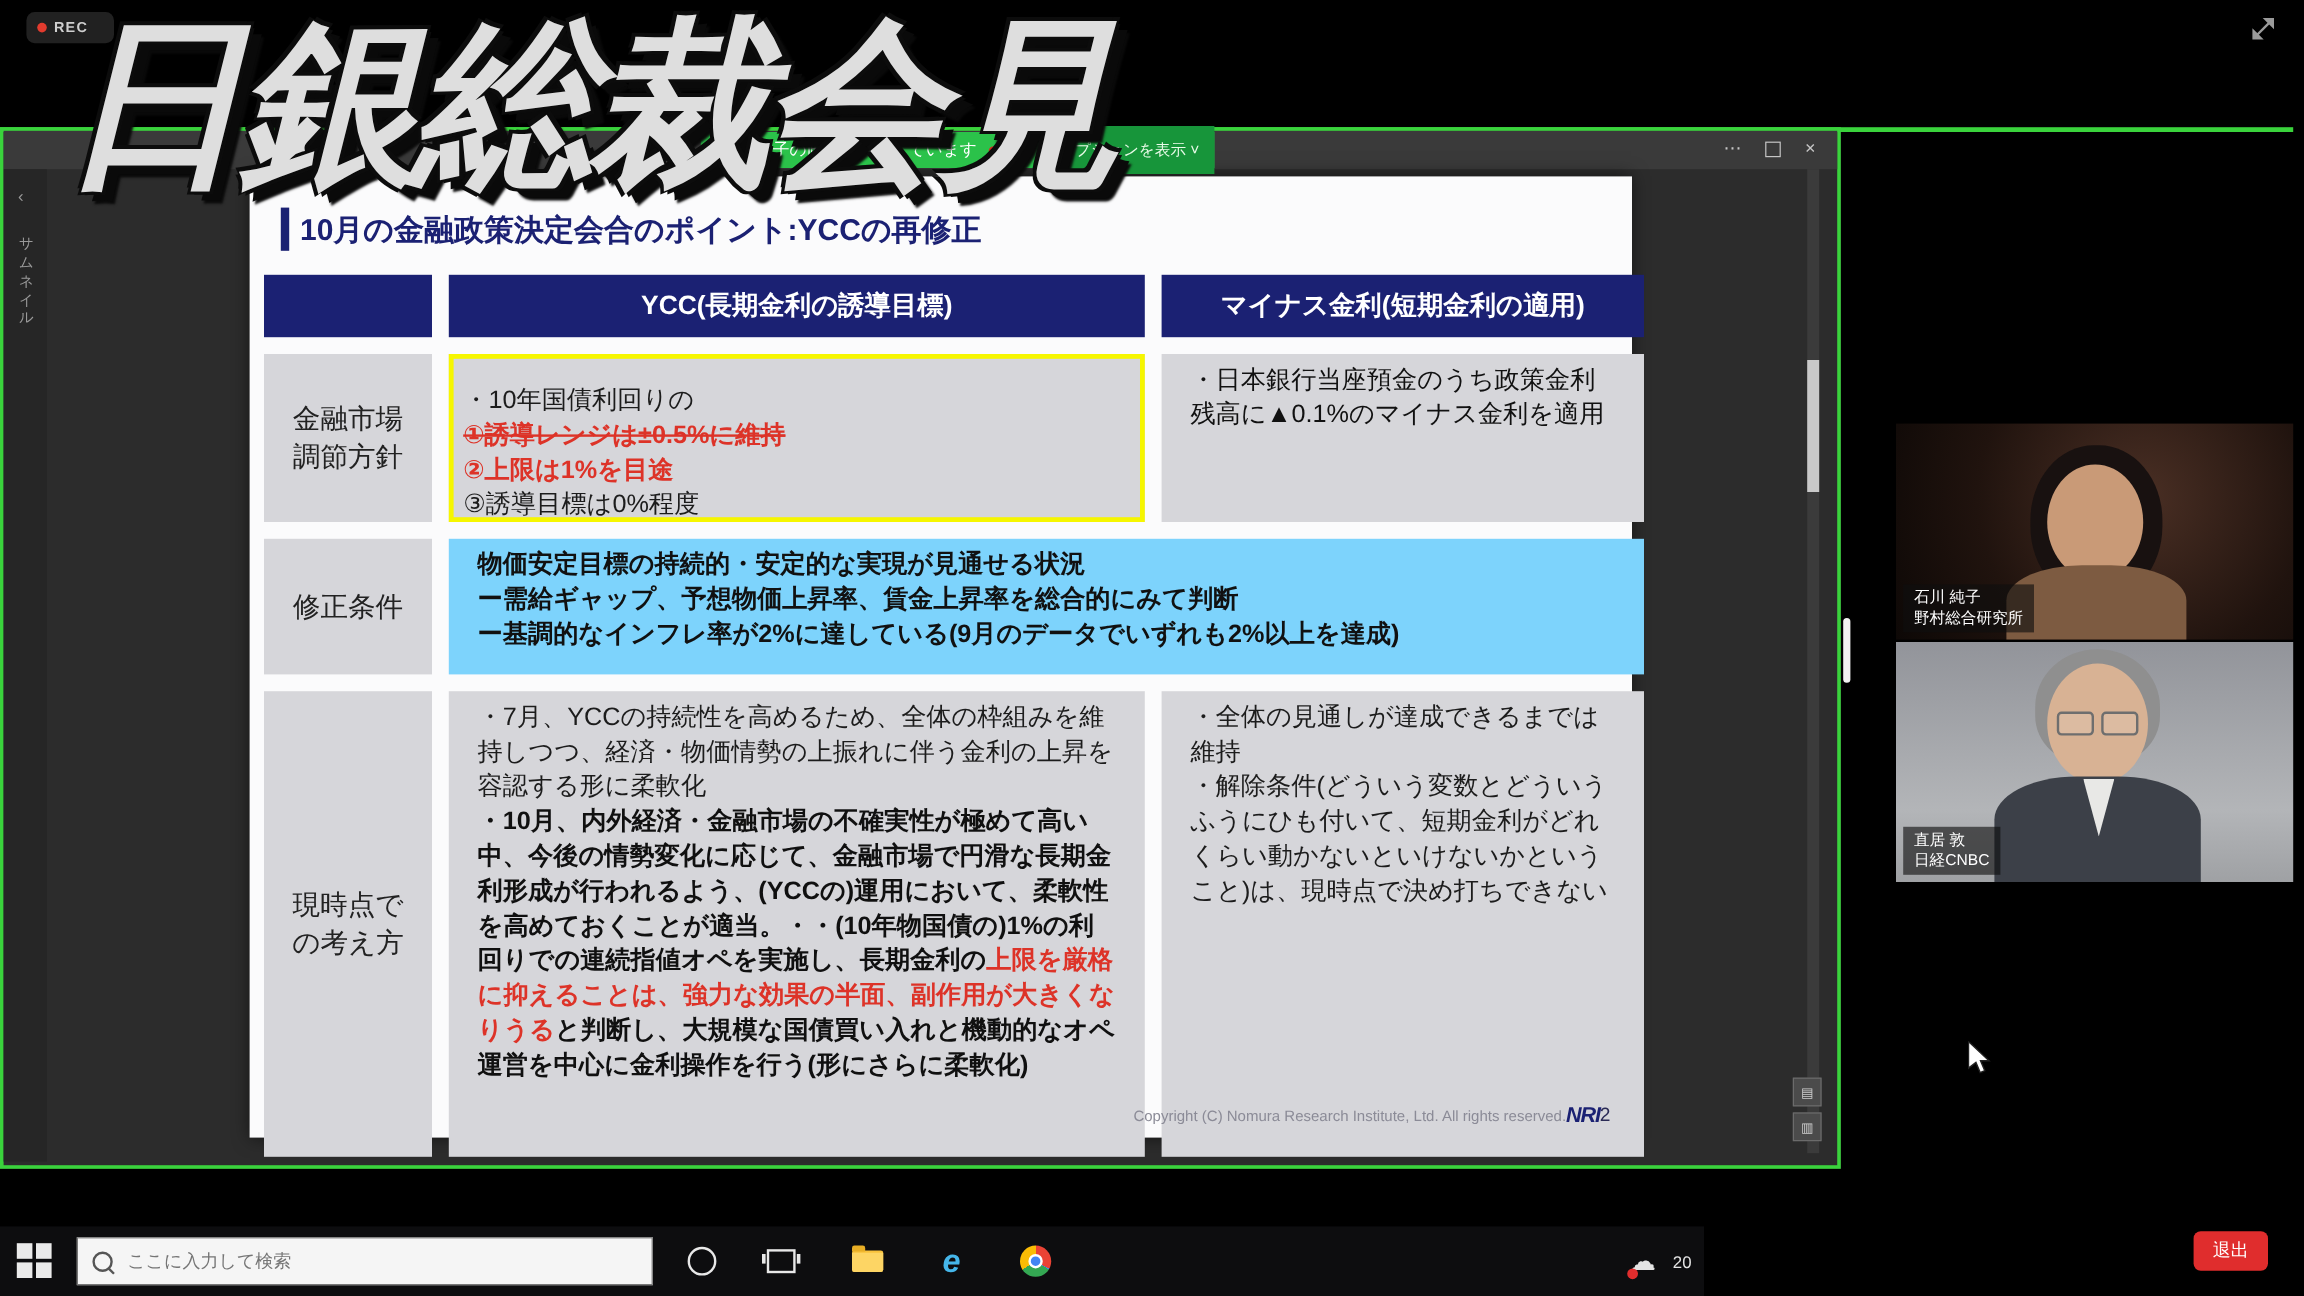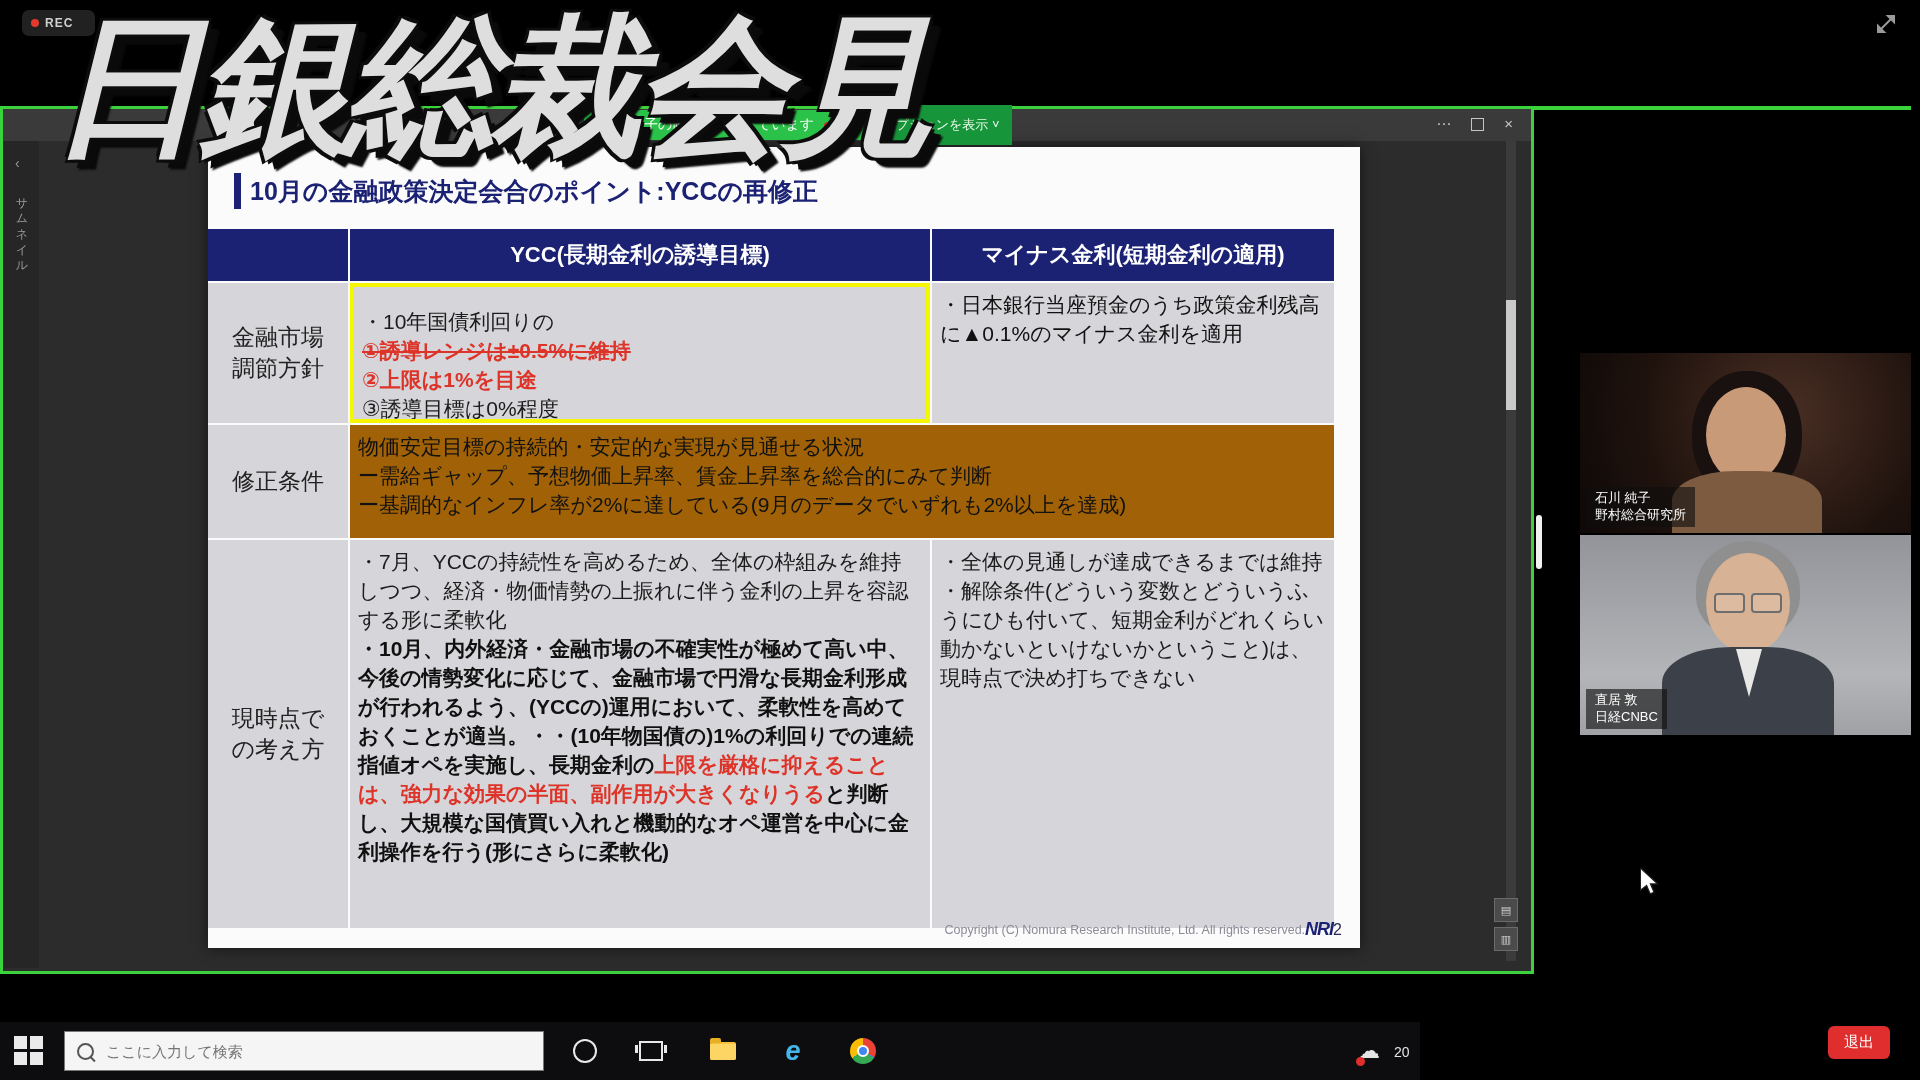--- a/index.html
+++ b/index.html
@@ -49,29 +49,29 @@
     font-size:11px;display:flex;align-items:center;justify-content:center;}
   .strip-scrollbar{left:1536px;top:515px;width:6px;height:54px;background:#f2f2f2;border-radius:3px;z-index:9;}
 
   
   .slide{left:208px;top:147px;width:1152px;height:801px;background:#fbfbfc;z-index:8;
     box-shadow:0 0 14px rgba(0,0,0,.55);}
   .slide-title-wrap{position:absolute;left:26px;top:26px;display:flex;align-items:center;gap:9px;}
   .slide-title-bar{width:7px;height:36px;background:#1b2173;}
   .slide-title{color:#1b2173;font-size:25px;font-weight:bold;letter-spacing:0;}
 
-  .ycc-table{position:absolute;left:0;top:82px;width:1019px;display:grid;
-    grid-template-columns:140px 580px 402px;grid-template-rows:52px 140px 113px 388px;gap:2px;}
+  .ycc-table{position:absolute;left:12px;top:82px;width:1019px;display:grid;
+    grid-template-columns:140px 580px 402px;grid-template-rows:52px 140px 113px 388px;gap:14px;}
   .cell{overflow:hidden;}
   .th{background:#1b2173;color:#fff;font-size:22px;font-weight:bold;
     display:flex;align-items:center;justify-content:center;}
   .lbl{background:#d6d6da;color:#222;font-size:23px;display:flex;align-items:center;
     justify-content:center;text-align:center;white-space:pre-line;line-height:1.35;}
-  .body-cell{background:#d6d6da;font-size:21px;line-height:29px;padding:7px 8px;white-space:pre-line;}
-  .body-cell.light{background:#a16207;}
+  .body-cell{background:#d6d6da;font-size:21px;line-height:29px;padding:7px 24px;white-space:pre-line;}
+  .body-cell.light{background:#7dd3fc;font-weight:bold;}
   .ycc-hl{border:4px solid #f6f600;padding:20px 8px;}
   .seg-k{color:#1c1c1c;}
   .seg-kb{color:#101010;font-weight:bold;}
   .seg-rb{color:#dd3328;font-weight:bold;}
   .seg-rsb{color:#dd3328;font-weight:bold;text-decoration:line-through;margin-top:21px;}
 
   .slide-footer{position:absolute;right:18px;bottom:8px;display:flex;align-items:center;}
   .copyright{color:#8b8b97;font-size:12.5px;}
   .nri-logo{color:#1b2173;font-size:18px;font-weight:900;font-style:italic;letter-spacing:-1px;}
   .page-num{color:#2a2a55;font-size:16px;}

